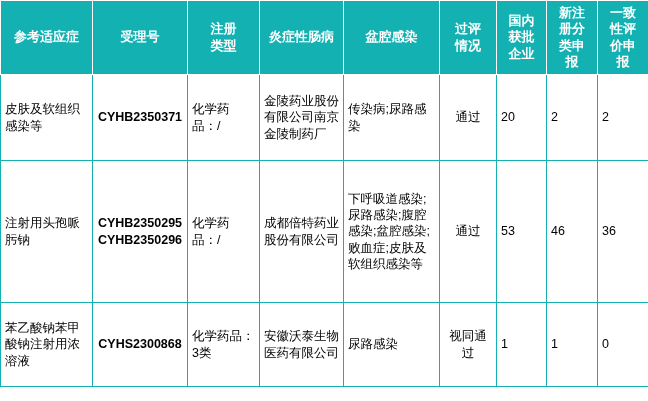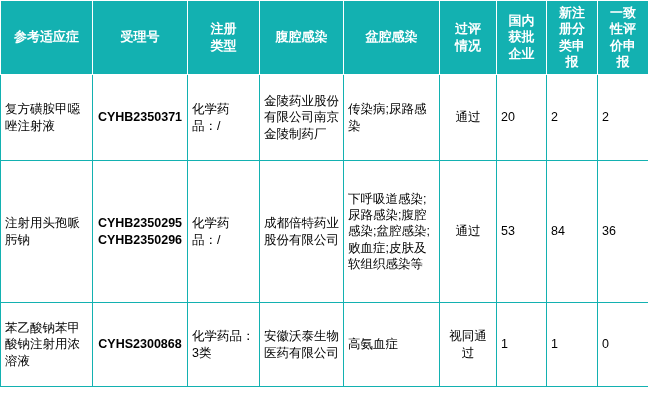--- a/index.html
+++ b/index.html
@@ -84,21 +84,21 @@
       <col class="col9">
   </colgroup>
   <thead>
     <tr>
       <th>参考适应症</th>
       <th>受理号</th>
       <th>
         <div>注册</div>
         <div>类型</div>
       </th>
-      <th>腹腔感染</th>
+      <th>炎症性肠病</th>
       <th>盆腔感染</th>
       <th>
         <div>过评</div>
         <div>情况</div>
       </th>
       <th>
         <div>国内</div>
         <div>获批</div>
         <div>企业</div>
       </th>
@@ -111,21 +111,21 @@
       <th>
         <div>一致</div>
         <div>性评</div>
         <div>价申</div>
         <div>报</div>
       </th>
     </tr>
   </thead>
   <tbody>
     <tr style="height:86px">
-      <td class="c-name">复方磺胺甲噁唑注射液</td>
+      <td class="c-name">皮肤及软组织感染等</td>
       <td class="c-center">
         <span class="accept-line">CYHB2350371</span>
       </td>
       <td class="c-left">化学药品：/</td>
       <td class="c-left">金陵药业股份有限公司南京金陵制药厂</td>
       <td class="c-left">传染病;尿路感染</td>
       <td class="c-center">通过</td>
       <td class="c-num">20</td>
       <td class="c-num">2</td>
       <td class="c-num">2</td>
@@ -134,30 +134,30 @@
       <td class="c-name">注射用头孢哌肟钠</td>
       <td class="c-center">
         <span class="accept-line">CYHB2350295</span>
         <span class="accept-line">CYHB2350296</span>
       </td>
       <td class="c-left">化学药品：/</td>
       <td class="c-left">成都倍特药业股份有限公司</td>
       <td class="c-left">下呼吸道感染;尿路感染;腹腔感染;盆腔感染;败血症;皮肤及软组织感染等</td>
       <td class="c-center">通过</td>
       <td class="c-num">53</td>
-      <td class="c-num">84</td>
+      <td class="c-num">46</td>
       <td class="c-num">36</td>
     </tr>
     <tr style="height:84px">
       <td class="c-name">苯乙酸钠苯甲酸钠注射用浓溶液</td>
       <td class="c-center">
         <span class="accept-line">CYHS2300868</span>
       </td>
       <td class="c-left">化学药品：3类</td>
       <td class="c-left">安徽沃泰生物医药有限公司</td>
-      <td class="c-left">高氨血症</td>
+      <td class="c-left">尿路感染</td>
       <td class="c-center">视同通过</td>
       <td class="c-num">1</td>
       <td class="c-num">1</td>
       <td class="c-num">0</td>
     </tr>
   </tbody>
 </table>
 
 </body></html>

